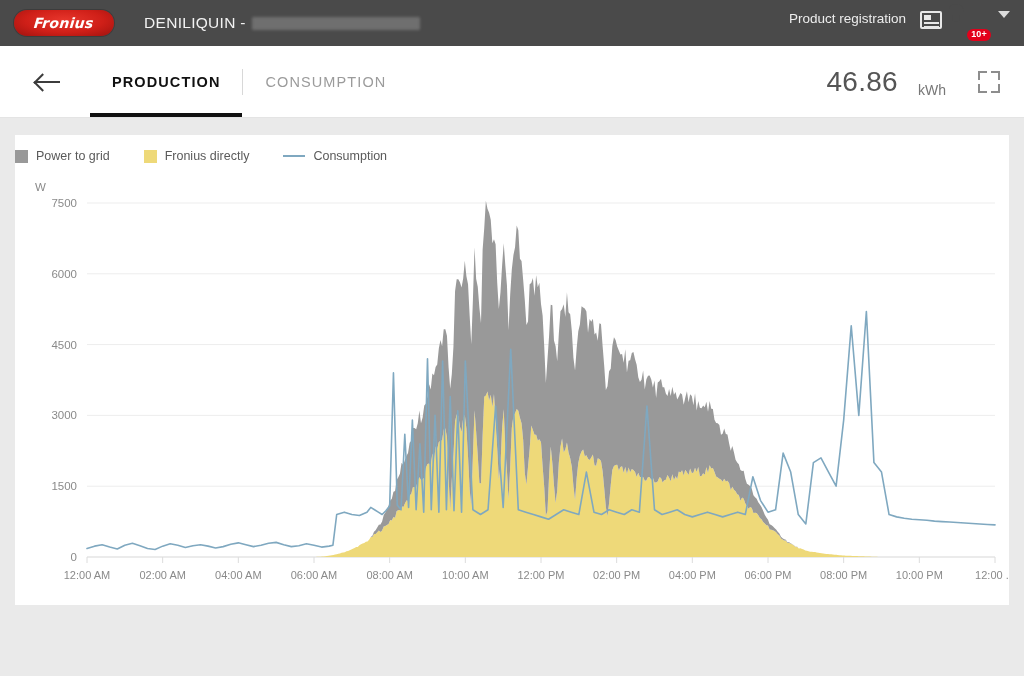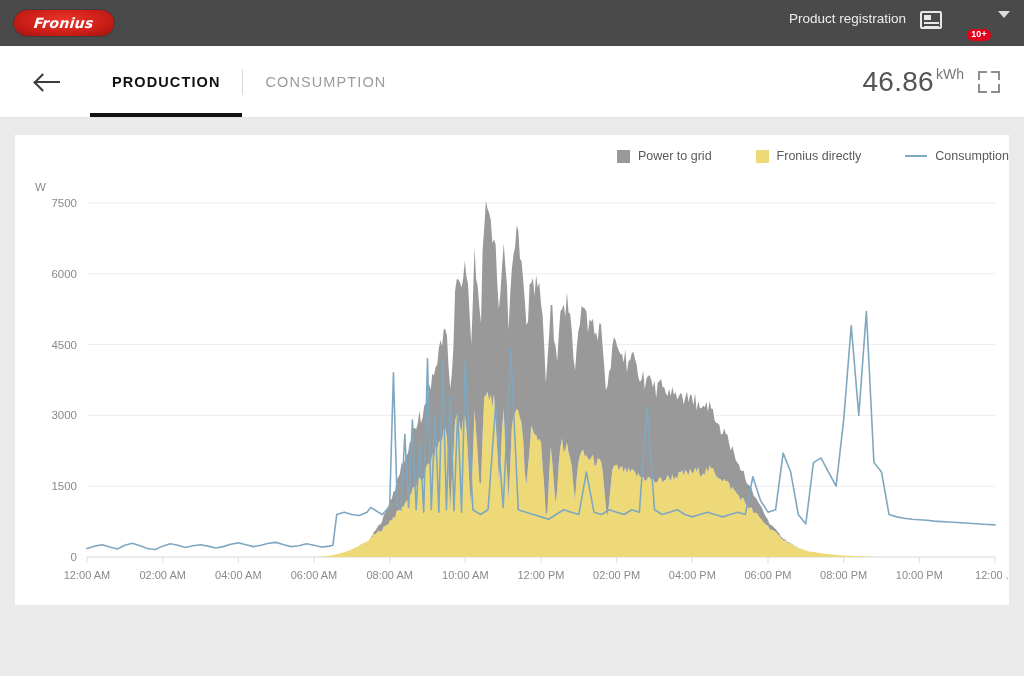--- a/index.html
+++ b/index.html
@@ -102,21 +102,21 @@
     height:100%; display:flex; align-items:center; padding:4px 22px;
     font-size:14.5px; letter-spacing:1.1px; color:#9b9b9b; cursor:pointer;
     position:relative;
   }
   .tab.active{ color:#111; font-weight:bold; }
   .tab.active::after{
     content:""; position:absolute; left:0; right:0; bottom:0; height:4px; background:#111;
   }
   .tab-divider{ width:1px; height:26px; background:#d8d8d8; }
   .headline-right{
-    margin-left:auto; margin-right:24px; display:flex; align-items:flex-start; gap:2px;
+    margin-left:auto; margin-right:24px; display:flex; align-items:flex-end; gap:20px;
   }
   .energy-val{ font-size:28px; color:#555; letter-spacing:.3px; }
   .energy-unit{ font-size:14px; color:#777; }
   .fullscreen-icon{
     width:22px; height:22px; position:relative; align-self:center; margin-left:12px; cursor:pointer;
   }
   .fullscreen-icon i{ position:absolute; width:9px; height:9px; }
   .fullscreen-icon i:nth-child(1){ left:0; top:0; border-left:2px solid #8d8d8d; border-top:2px solid #8d8d8d; }
   .fullscreen-icon i:nth-child(2){ right:0; top:0; border-right:2px solid #8d8d8d; border-top:2px solid #8d8d8d; }
   .fullscreen-icon i:nth-child(3){ left:0; bottom:0; border-left:2px solid #8d8d8d; border-bottom:2px solid #8d8d8d; }
@@ -124,21 +124,21 @@
 
   
   .content{
     width:1024px; height:558px; background:#eaeaea; padding:17px 15px 0 15px;
   }
   .card{
     width:994px; height:470px; background:#fff; position:relative;
   }
   .legend{
     position:absolute; top:14px; left:0; right:0;
-    display:flex; justify-content:flex-end; align-items:center; gap:44px;padding-left:20px;
+    display:flex; justify-content:flex-start; align-items:center; gap:34px;
   }
   .legend-item{ display:flex; align-items:center; gap:8px; font-size:12.5px; color:#5a5a5a; cursor:pointer; }
   .swatch{ width:13px; height:13px; display:inline-block; }
   .swatch-line{ width:22px; height:0; border-top:2px solid #7fa8c0; display:inline-block; }
 
   .plot-wrap{ position:absolute; left:0; top:46px; width:994px; height:424px; }
   .y-unit{ position:absolute; left:20px; top:0; font-size:11.5px; color:#8a8a8a; }
   .chart-svg{ position:absolute; left:0; top:0; }
 
   .ytick{ font-size:11.5px; fill:#8a8a8a; font-family:"Liberation Sans", sans-serif; }
@@ -146,20 +146,24 @@
   .grid-line{ stroke:#ededed; stroke-width:1; }
   .axis-line{ stroke:#e0e0e0; stroke-width:1; }
   .tick-mark{ stroke:#dcdcdc; stroke-width:1; }
 </style>
 </head>
 <body>
 
 <div class="topbar">
   <div class="logo">
     <span>Fronius</span>
+  </div>
+  <div class="site-title">
+    <span>DENILIQUIN -</span>
+    <span class="redacted"></span>
   </div>
   <div class="topbar-right">
     <span class="prodreg">Product registration</span>
     <span class="icon-card"></span>
     <span class="avatar-wrap">
       <span class="avatar-box"></span>
       <span class="badge">10+</span>
     </span>
     <span class="caret-down"></span>
   </div>

